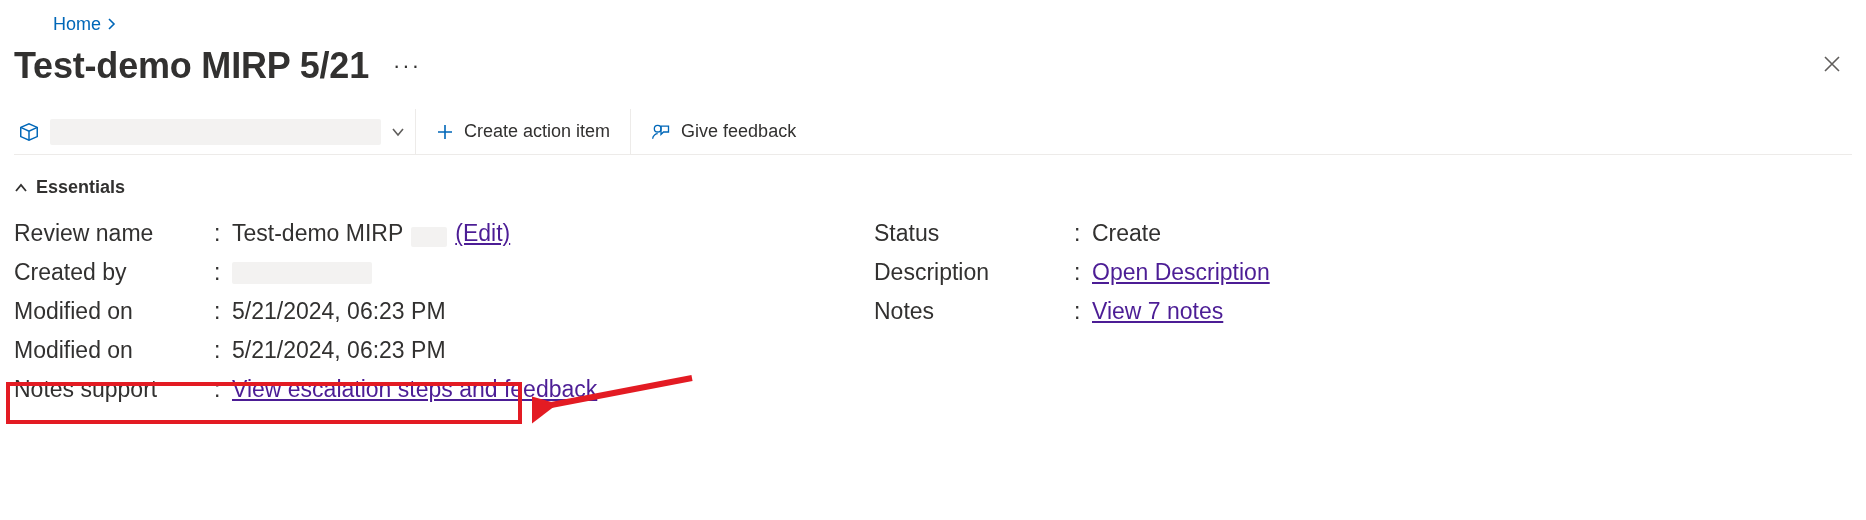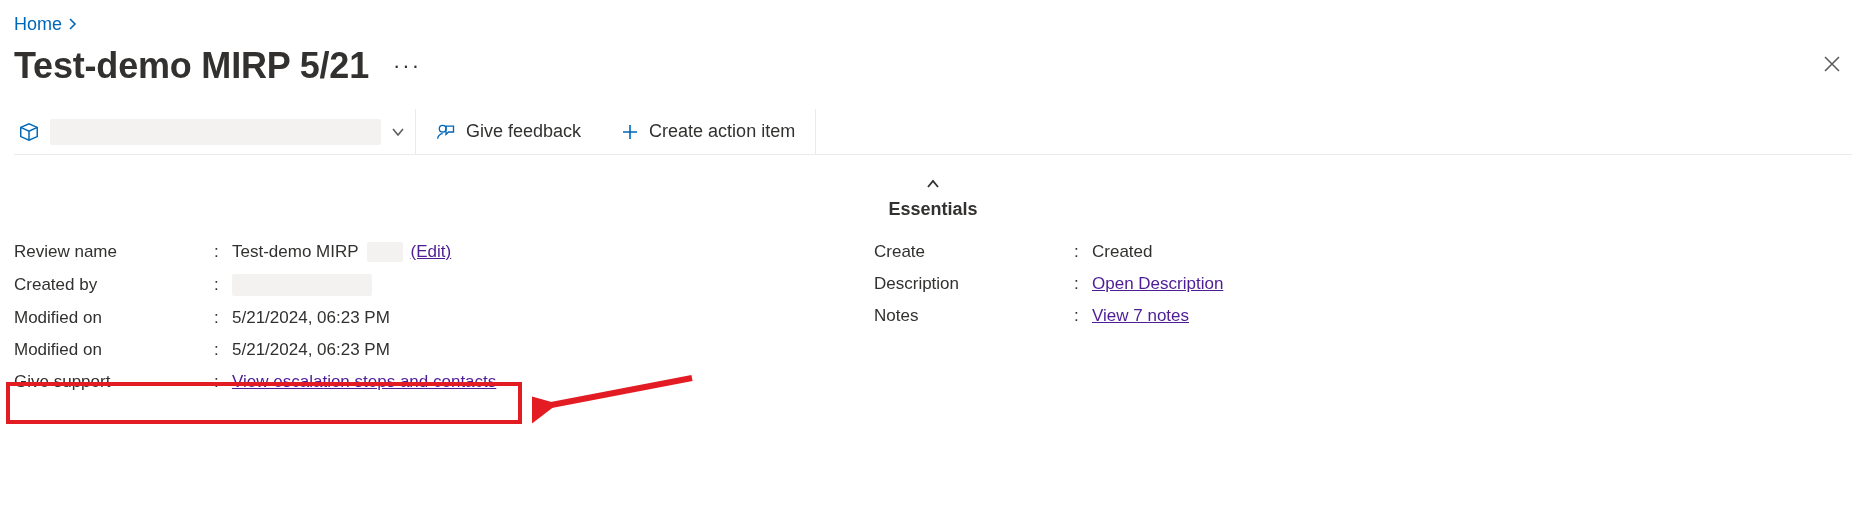--- a/index.html
+++ b/index.html
@@ -14,20 +14,21 @@
   }
   .page { padding: 8px 14px 20px 14px; }
 
   
   .breadcrumb {
     display: flex;
     align-items: center;
     gap: 6px;
     font-size: 18px;
     padding: 6px 0 10px 0;
+    margin-left: 39px;
   }
   .breadcrumb a {
     color: #0067b8;
     text-decoration: none;
   }
   .breadcrumb .chev {
     color: #0067b8;
     font-size: 14px;
   }
 
@@ -106,32 +107,31 @@
     padding: 14px 0 0 0;
   }
   .ess-header {
     display: flex;
     align-items: center;
     gap: 8px;
     font-weight: 600;
     font-size: 18px;
     padding: 8px 0 16px 0;
     cursor: pointer;
-    flex-direction: column;
   }
   .ess-grid {
     display: flex;
     gap: 80px;
   }
   .ess-col { flex: 0 0 780px; }
   .ess-row {
     display: flex;
     align-items: center;
     padding: 6px 0;
-    font-size: 17px;
+    font-size: 23px;
   }
   .ess-label {
     width: 200px;
     color: #323130;
   }
   .ess-colon {
     width: 18px;
     text-align: left;
   }
   .ess-value {
@@ -196,39 +196,39 @@
         </svg>
       </span>
       <span class="dd-label-blank"></span>
       <span class="ico">
         <svg width="14" height="14" viewBox="0 0 14 14">
             <path d="M2 4 L7 10 L12 4" fill="none" stroke="#605e5c" stroke-width="1.6"></path>
           </svg>
       </span>
     </div>
 
+    <div class="cmd sep">
+      <span class="ico">
+        <svg width="18" height="18" viewBox="0 0 18 18">
+            <path d="M9 2 V16 M2 9 H16" stroke="#0067b8" stroke-width="1.6" fill="none"></path>
+          </svg>
+      </span>
+      <span>Create action item</span>
+    </div>
+
     <div class="cmd">
       <span class="ico">
         <svg width="20" height="20" viewBox="0 0 24 24">
           <circle cx="8" cy="8" r="4" fill="none" stroke="#0067b8" stroke-width="1.6"></circle>
           <path d="M2 20 c0-4 4-6 6-6" fill="none" stroke="#0067b8" stroke-width="1.6"></path>
           <path d="M12 5 h9 v7 h-6 l-3 3 v-3 z" fill="none" stroke="#0067b8" stroke-width="1.6"></path>
         </svg>
       </span>
       <span>Give feedback</span>
     </div>
-
-    <div class="cmd sep">
-      <span class="ico">
-        <svg width="18" height="18" viewBox="0 0 18 18">
-            <path d="M9 2 V16 M2 9 H16" stroke="#0067b8" stroke-width="1.6" fill="none"></path>
-          </svg>
-      </span>
-      <span>Create action item</span>
-    </div>
   </div>
 
   <div class="essentials">
     <div class="ess-header">
       <span class="ico">
         <svg width="14" height="14" viewBox="0 0 14 14">
             <path d="M2 10 L7 4 L12 10" fill="none" stroke="#323130" stroke-width="1.8"></path>
           </svg>
       </span>
       <span>Essentials</span>
@@ -262,35 +262,35 @@
           <span class="ess-value">5/21/2024, 06:23 PM</span>
         </div>
 
         <div class="ess-row">
           <span class="ess-label">Modified on</span>
           <span class="ess-colon">:</span>
           <span class="ess-value">5/21/2024, 06:23 PM</span>
         </div>
 
         <div class="ess-row">
-          <span class="ess-label">Give support</span>
-          <span class="ess-colon">:</span>
-          <span class="ess-value">
-            <a href="#">View escalation steps and contacts</a>
+          <span class="ess-label">Notes support</span>
+          <span class="ess-colon">:</span>
+          <span class="ess-value">
+            <a href="#">View escalation steps and feedback</a>
           </span>
         </div>
 
       </div>
 
       <div class="ess-col">
 
         <div class="ess-row">
-          <span class="ess-label">Create</span>
-          <span class="ess-colon">:</span>
-          <span class="ess-value">Created</span>
+          <span class="ess-label">Status</span>
+          <span class="ess-colon">:</span>
+          <span class="ess-value">Create</span>
         </div>
 
         <div class="ess-row">
           <span class="ess-label">Description</span>
           <span class="ess-colon">:</span>
           <span class="ess-value">
             <a href="#">Open Description</a>
           </span>
         </div>
 

